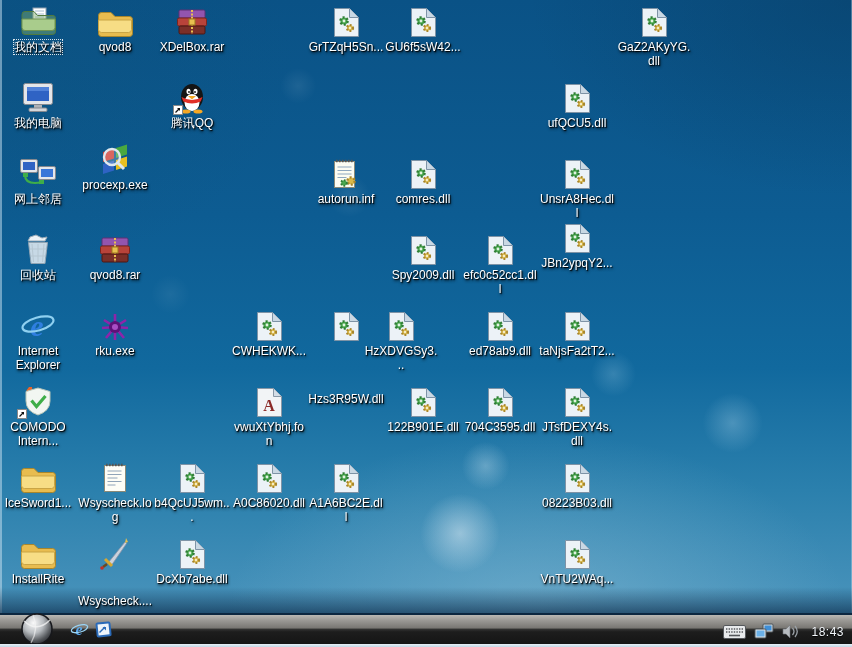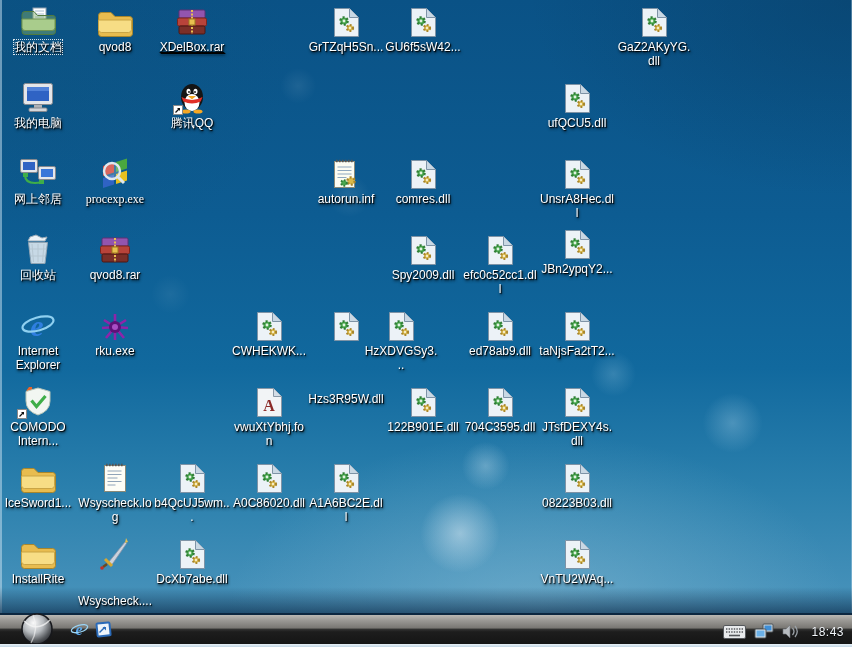--- a/index.html
+++ b/index.html
@@ -66,21 +66,21 @@
     </div>
     <div class="icon-cell" style="left: 77px; top: 6px;">
       <span class="glyph">
         <svg width="36" height="29" viewBox="0 0 36 29">
           <path d="M1.5 6.5q0-3 3-3h9.5l4 4h14.5q3 0 3 3v14q0 3-3 3h-28q-3 0-3-3z" fill="#e8bc4f" stroke="#a8862c"></path>
           <path d="M1.5 11h33v9.5q0 3-3 3h-27q-3 0-3-3z" fill="#f7dd85" stroke="#caa545"></path>
         </svg>
       </span>
       <span class="label">qvod8</span>
     </div>
-    <div class="icon-cell" style="left: 154px; top: 6px; text-decoration: underline;">
+    <div class="icon-cell" style="left: 154px; top: 6px;">
       <span class="glyph">
         <svg width="32" height="30" viewBox="0 0 32 30">
           <rect x="3" y="2" width="26" height="8" rx="1.5" fill="#9355ae" stroke="#5e3175"></rect>
           <rect x="1.5" y="10" width="29" height="8" rx="1.5" fill="#b8433a" stroke="#7c241e"></rect>
           <rect x="3" y="18" width="26" height="8" rx="1.5" fill="#7a2f28" stroke="#4c1713"></rect>
           <path d="M16 2v24" stroke="#e8c050" stroke-width="2" stroke-dasharray="2 1.4"></path>
           <rect x="13" y="11" width="6" height="6" fill="#e8c050" stroke="#9a7a20"></rect>
         </svg>
       </span>
       <span class="label">XDelBox.rar</span>
@@ -178,21 +178,21 @@
           <rect x="4" y="4" width="12" height="8" fill="#2f63c4"></rect>
           <rect x="19.5" y="8.5" width="17" height="13" rx="1.5" fill="#e4e6ea" stroke="#84888f"></rect>
           <rect x="22" y="11" width="12" height="8" fill="#3a76d8"></rect>
           <path d="M6 17q0 8 10 8l6-.5" fill="none" stroke="#3fae49" stroke-width="2.2"></path>
           <rect x="4" y="15" width="5" height="4" fill="#3fae49"></rect>
           <rect x="20" y="22" width="5" height="4" fill="#3fae49"></rect>
         </svg>
       </span>
       <span class="label">网上邻居</span>
     </div>
-    <div class="icon-cell" style="left: 77px; top: 158px; font-family: Liberation Serif, serif;">
+    <div class="icon-cell" style="left: 77px; top: 144px;">
       <span class="glyph">
         <svg width="34" height="32" viewBox="0 0 34 32">
           <path d="M5 8l11-3.5v10L5 18z" fill="#d83b2e"></path>
           <path d="M18 4l11-3.5v10L18 14z" fill="#4aa83f"></path>
           <path d="M5 20l11-3.5v10L5 30z" fill="#2f63c4"></path>
           <path d="M18 16l11-3.5v10L18 26z" fill="#e8c020"></path>
           <circle cx="14" cy="13" r="8" fill="rgba(220,235,245,.25)" stroke="#dfe8ee" stroke-width="2.4"></circle>
           <path d="M20 19l6 6" stroke="#dfe8ee" stroke-width="3"></path>
         </svg>
       </span>
@@ -277,21 +277,21 @@
           <path d="M1.5 1.5h15l9 9v19h-24z" fill="#ecf2f7" stroke="#7e93a6"></path>
           <path d="M16.5 1.5v9h9" fill="#c9d8e4" stroke="#7e93a6"></path>
           <circle cx="11" cy="14" r="3.6" fill="#4aa84f" stroke="#2f7d35" stroke-width="2.4" stroke-dasharray="1.9 1.9"></circle>
           <circle cx="11" cy="14" r="1.4" fill="#e2f2e3"></circle>
           <circle cx="17" cy="21" r="3" fill="#d9b94b" stroke="#a8862c" stroke-width="2.2" stroke-dasharray="1.7 1.7"></circle>
           <circle cx="17" cy="21" r="1.2" fill="#f6edc9"></circle>
         </svg>
       </span>
       <span class="label">efc0c52cc1.dll</span>
     </div>
-    <div class="icon-cell" style="left: 539px; top: 228px;">
+    <div class="icon-cell" style="left: 539px; top: 222px;">
       <span class="glyph">
         <svg width="27" height="31" viewBox="0 0 27 31">
           <path d="M1.5 1.5h15l9 9v19h-24z" fill="#ecf2f7" stroke="#7e93a6"></path>
           <path d="M16.5 1.5v9h9" fill="#c9d8e4" stroke="#7e93a6"></path>
           <circle cx="11" cy="14" r="3.6" fill="#4aa84f" stroke="#2f7d35" stroke-width="2.4" stroke-dasharray="1.9 1.9"></circle>
           <circle cx="11" cy="14" r="1.4" fill="#e2f2e3"></circle>
           <circle cx="17" cy="21" r="3" fill="#d9b94b" stroke="#a8862c" stroke-width="2.2" stroke-dasharray="1.7 1.7"></circle>
           <circle cx="17" cy="21" r="1.2" fill="#f6edc9"></circle>
         </svg>
       </span>

